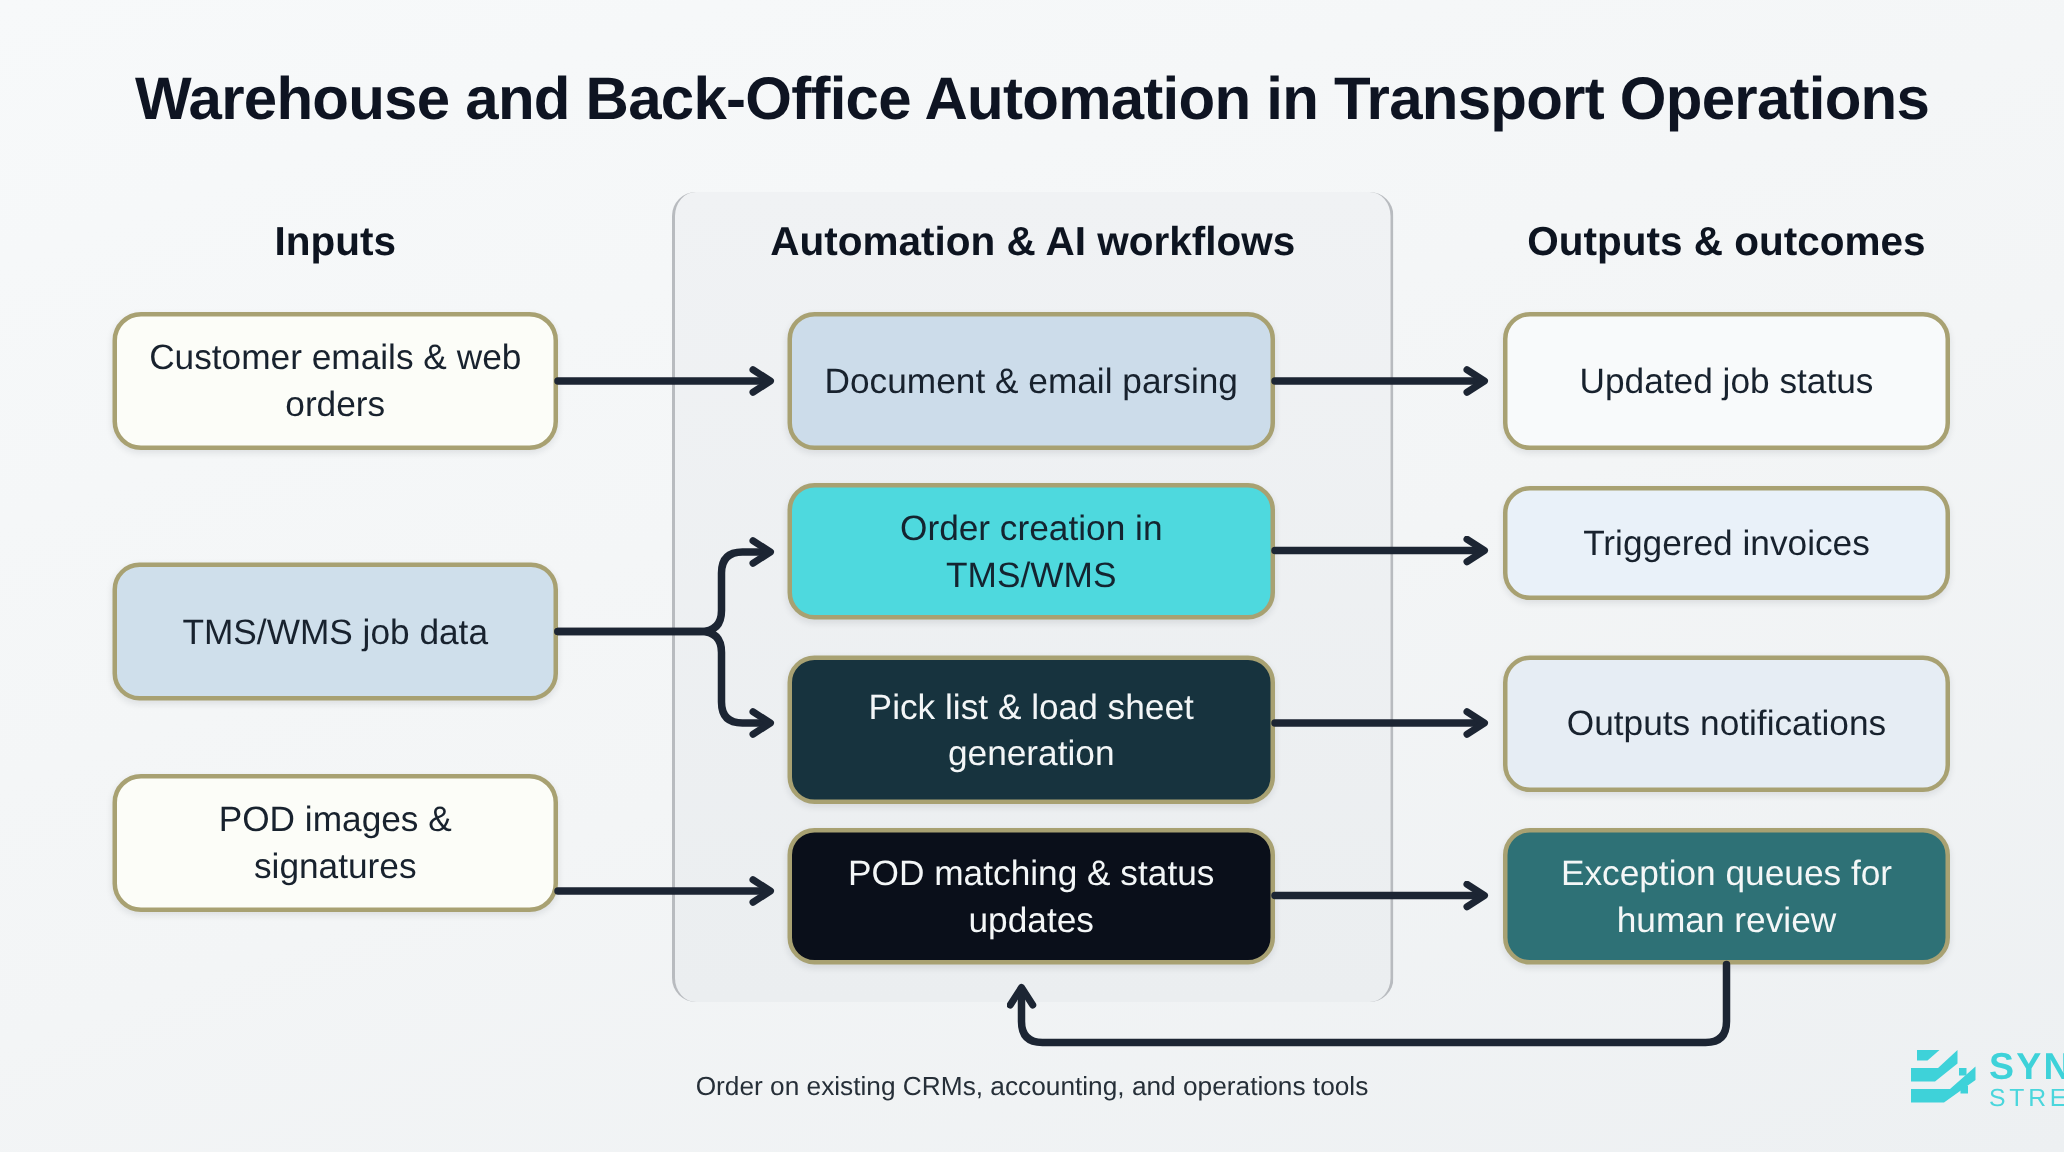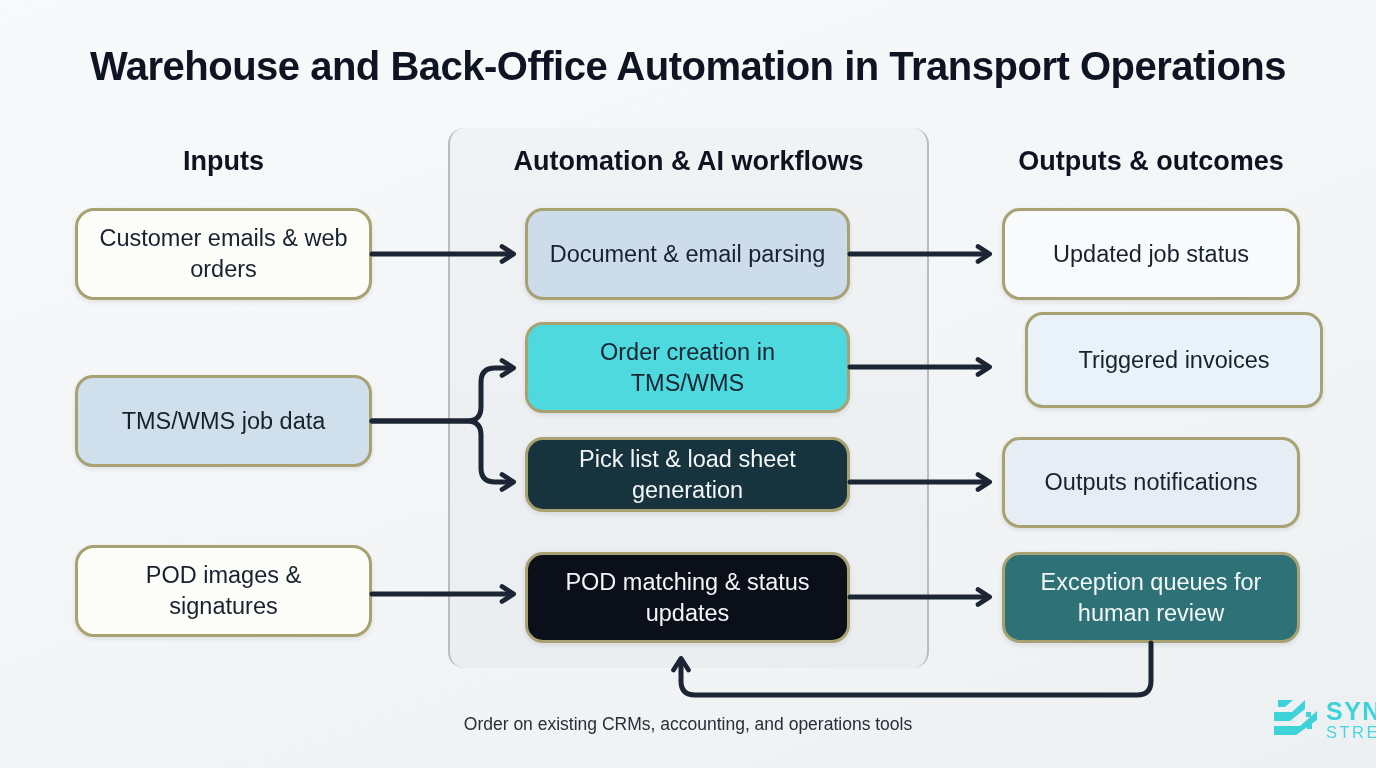--- a/index.html
+++ b/index.html
@@ -65,29 +65,29 @@
   <h1 class="title">Warehouse and Back-Office Automation in Transport Operations</h1>
 
   <div class="panel"></div>
 
   <div class="col-header hd-inputs">Inputs</div>
   <div class="col-header hd-workflows">Automation &amp; AI workflows</div>
   <div class="col-header hd-outputs">Outputs &amp; outcomes</div>
 
   <div class="box col-in b-white" style="top:208px;height:92px;">Customer emails &amp; web orders</div>
   <div class="box col-in b-lightblue" style="top:375px;height:92px;">TMS/WMS job data</div>
-  <div class="box col-in b-white" style="top:545px;height:92px;">POD images &amp; signatures</div>
+  <div class="box col-in b-white" style="top:516px;height:92px;">POD images &amp; signatures</div>
 
   <div class="box col-wf b-docblue" style="top:208px;height:92px;">Document &amp; email parsing</div>
   <div class="box col-wf b-cyan" style="top:322px;height:91px;">Order creation in TMS/WMS</div>
-  <div class="box col-wf b-darkteal" style="top:437px;height:75px;">Pick list &amp; load sheet generation</div>
+  <div class="box col-wf b-darkteal" style="top:437px;height:99px;">Pick list &amp; load sheet generation</div>
   <div class="box col-wf b-navy" style="top:552px;height:91px;">POD matching &amp; status updates</div>
 
   <div class="box col-out b-offwhite" style="top:208px;height:92px;">Updated job status</div>
-  <div class="box col-out b-paleblue" style="top:312px;height:96px;margin-left:23px;">Triggered invoices</div>
+  <div class="box col-out b-paleblue" style="top:324px;height:76px;">Triggered invoices</div>
   <div class="box col-out b-paleblue2" style="top:437px;height:91px;">Outputs notifications</div>
   <div class="box col-out b-teal" style="top:552px;height:91px;">Exception queues for human review</div>
 
   <svg class="arrows" width="1376" height="768" viewBox="0 0 1376 768" aria-hidden="true">
     <defs>
       <marker id="ah" markerUnits="userSpaceOnUse" markerWidth="20" markerHeight="20" viewBox="0 0 12 12" refX="8" refY="6" orient="auto">
         <path d="M2,1.5 L9,6 L2,10.5" fill="none" stroke="#1c2533" stroke-width="2.8" stroke-linecap="round" stroke-linejoin="round"></path>
       </marker>
     </defs>
     <g fill="none" stroke="#1c2533" stroke-width="5" stroke-linecap="round">

